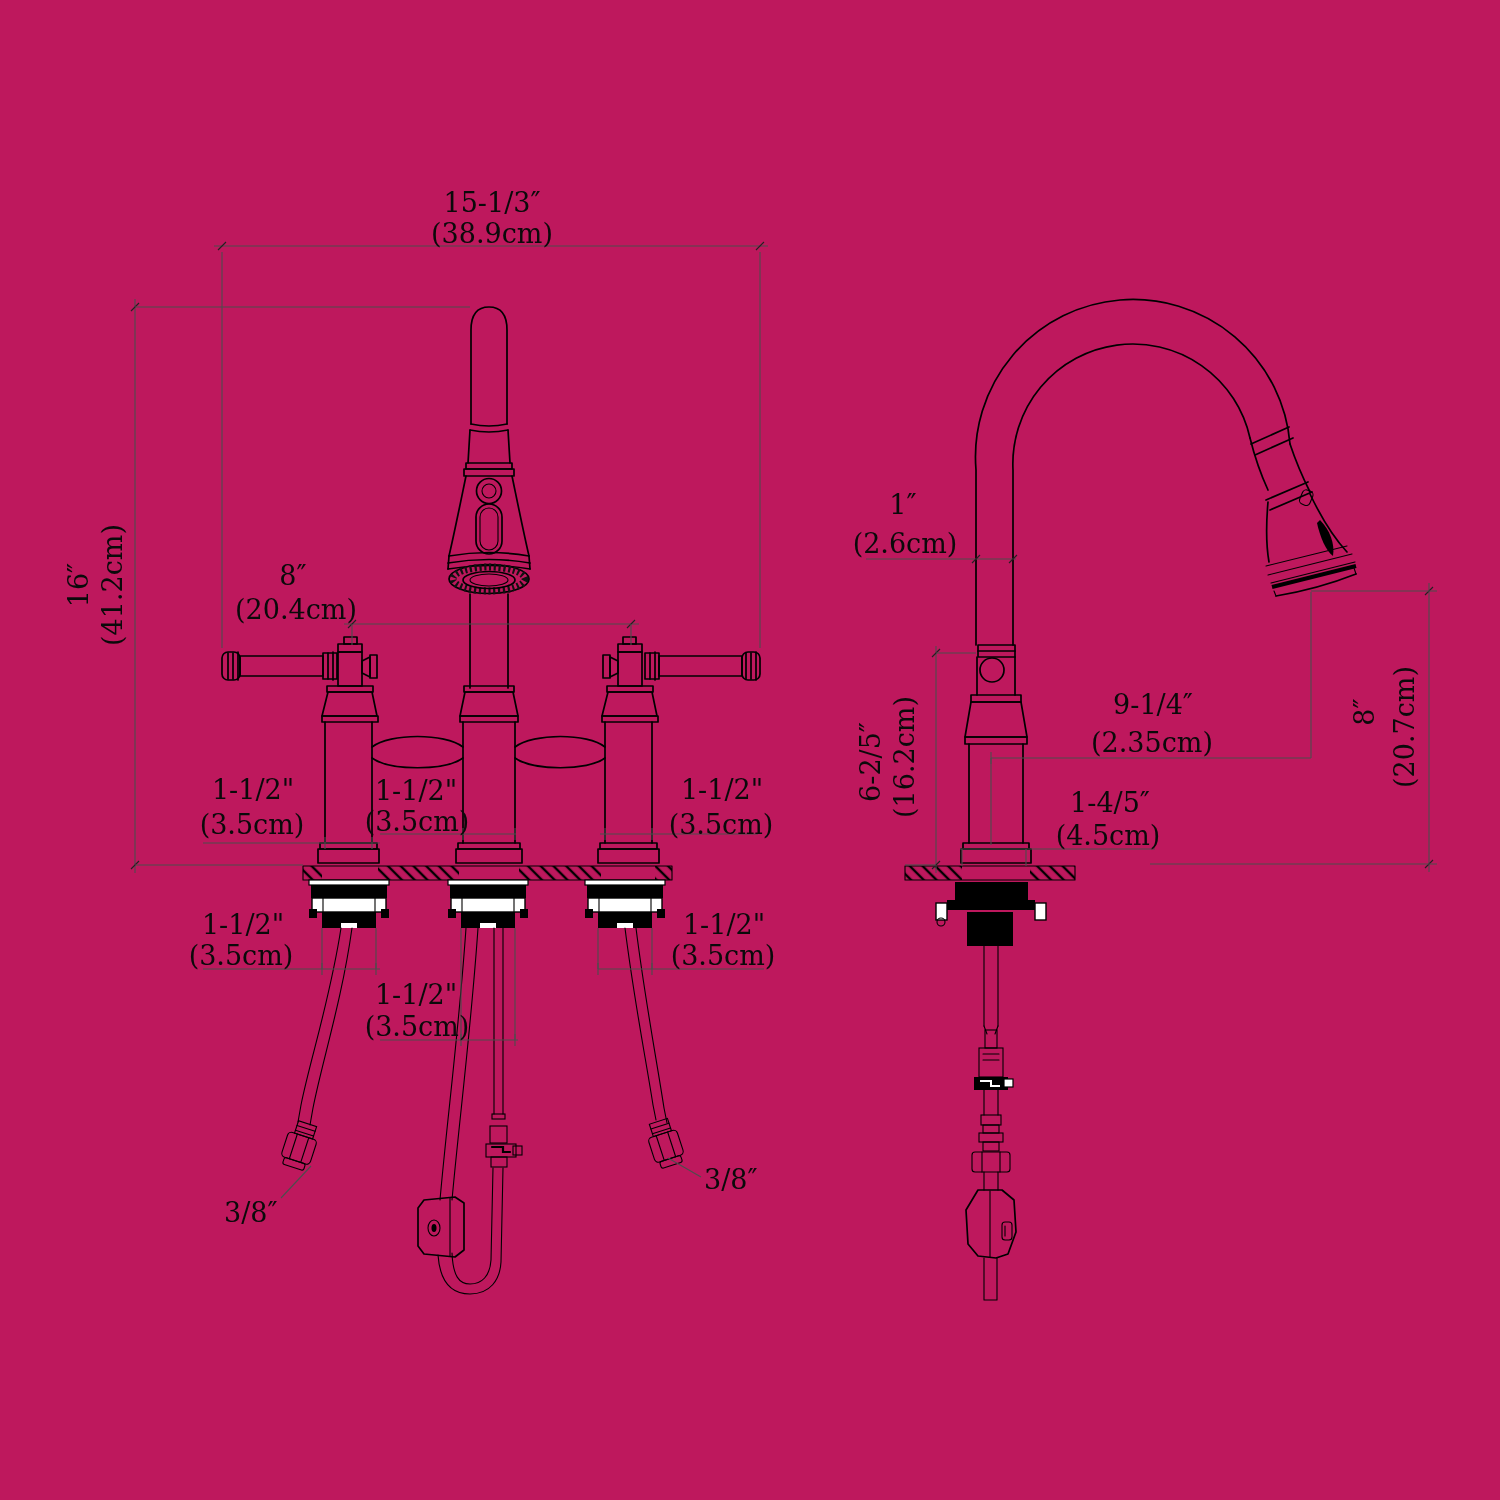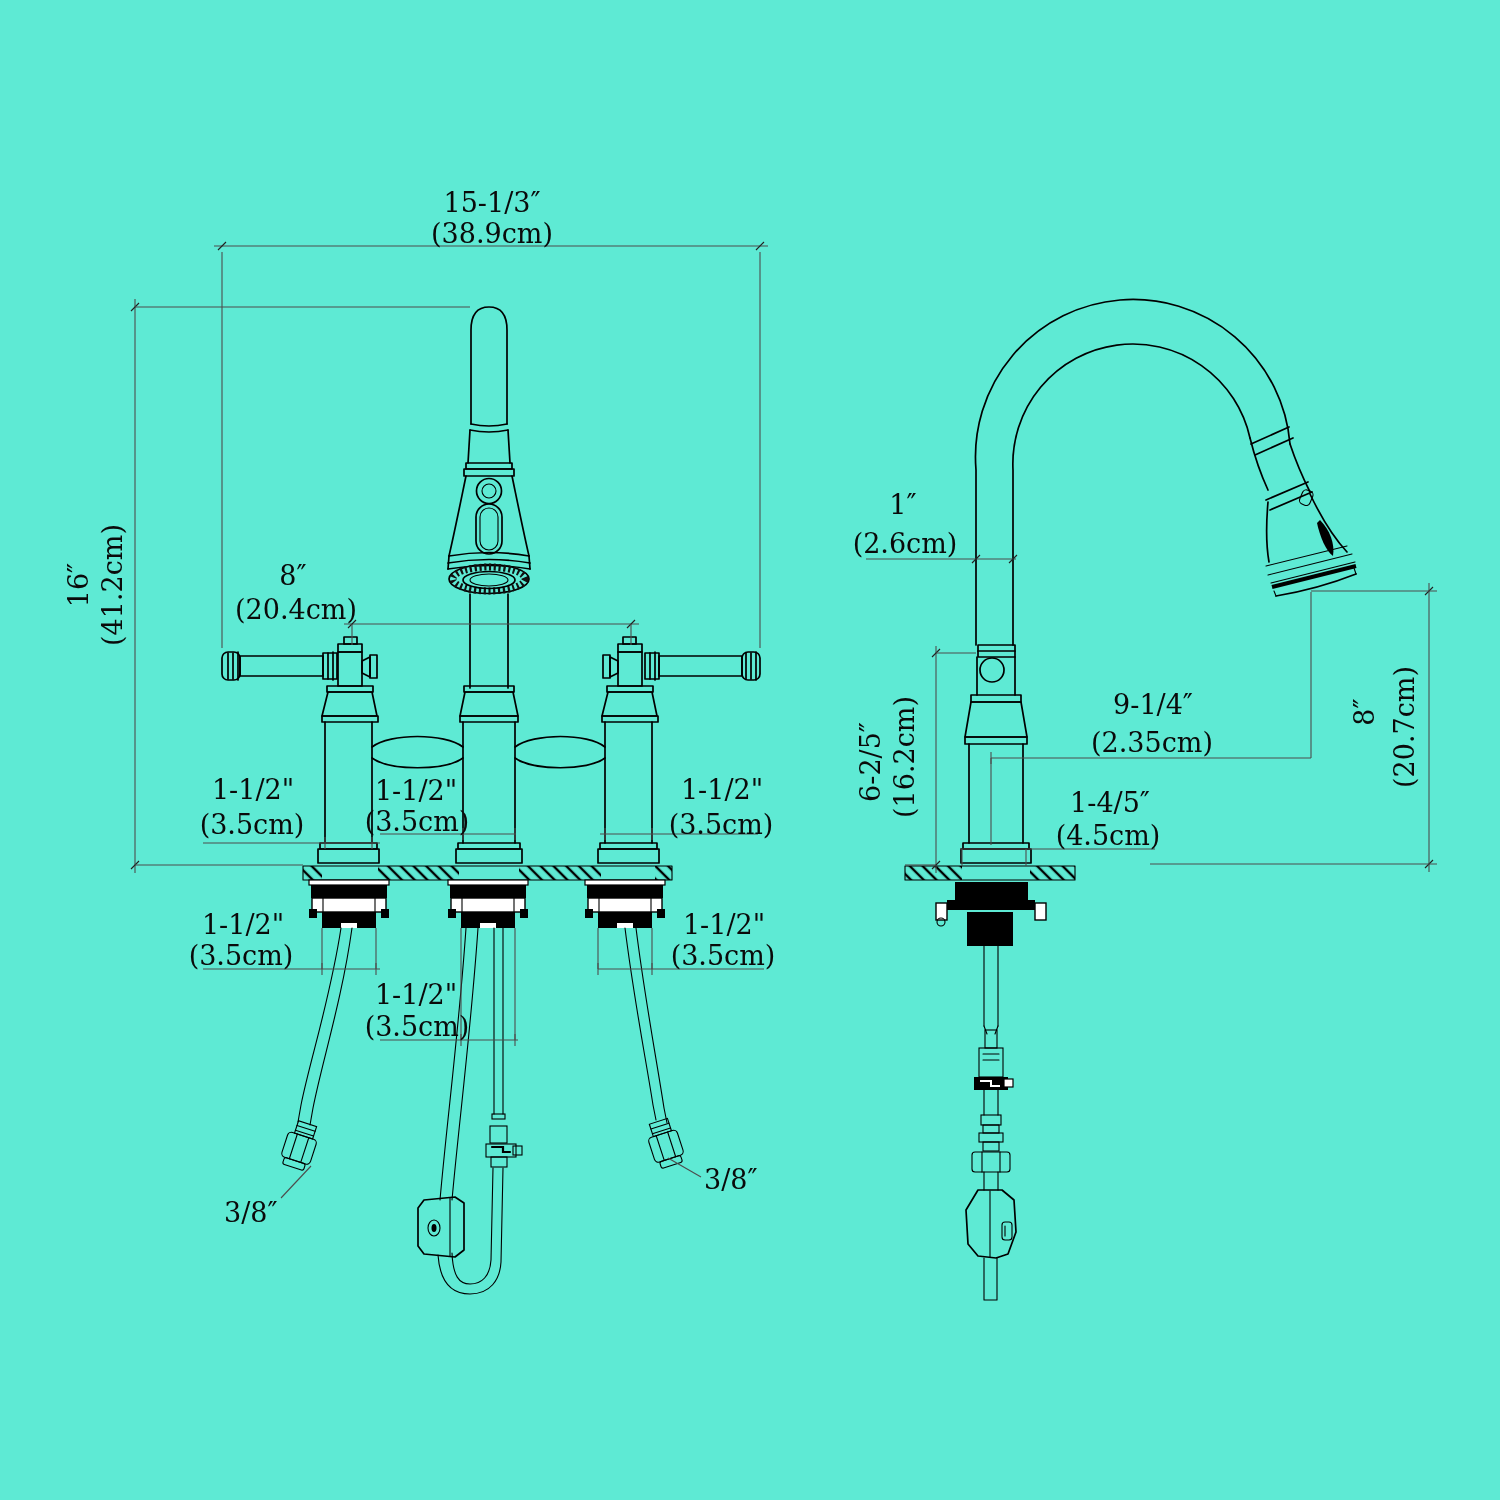--- a/index.html
+++ b/index.html
@@ -1,16 +1,16 @@
 <!DOCTYPE html>
 <html><head>
 <meta charset="utf-8">
 <style>
   html,body{margin:0;padding:0;background:#fff;}
-  .sheet{position:relative;width:1500px;height:1500px;background:#5eead4;overflow:hidden;}
+  .sheet{position:relative;width:1500px;height:1500px;background:#be185d;overflow:hidden;}
   svg{position:absolute;left:0;top:0;}
   .obj{stroke:#000;stroke-width:1.7;fill:none;stroke-linecap:round;stroke-linejoin:round;}
   .obj-thin{stroke:#000;stroke-width:1.1;fill:none;stroke-linecap:round;}
   .solid{fill:#000;stroke:none;}
   .dim{stroke:#4d4d4d;stroke-width:1.1;fill:none;}
   .dimtext{font-family:"DejaVu Serif",serif;font-size:27px;fill:#0a0a0a;}
 </style>
 </head>
 <body>
 

